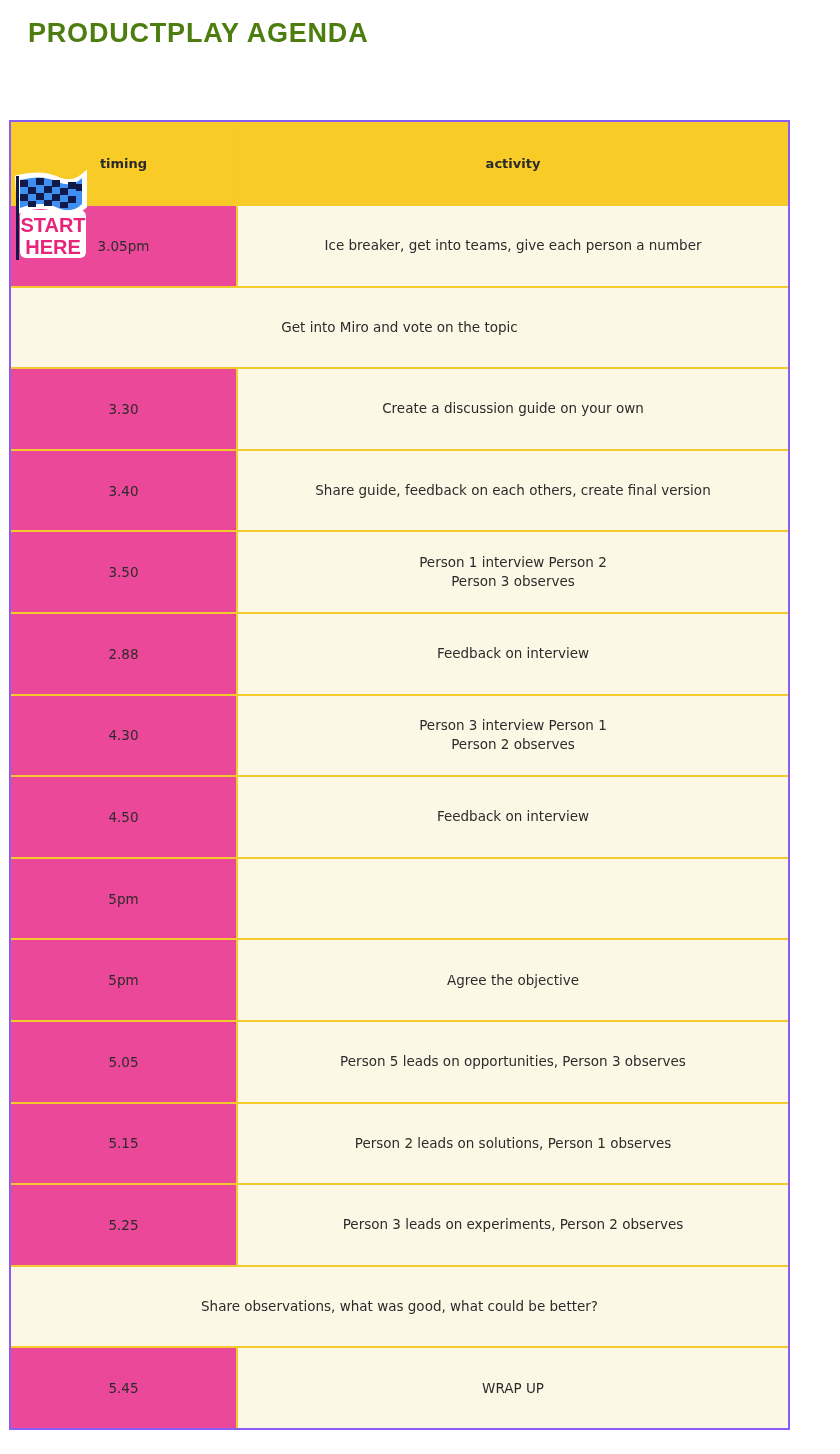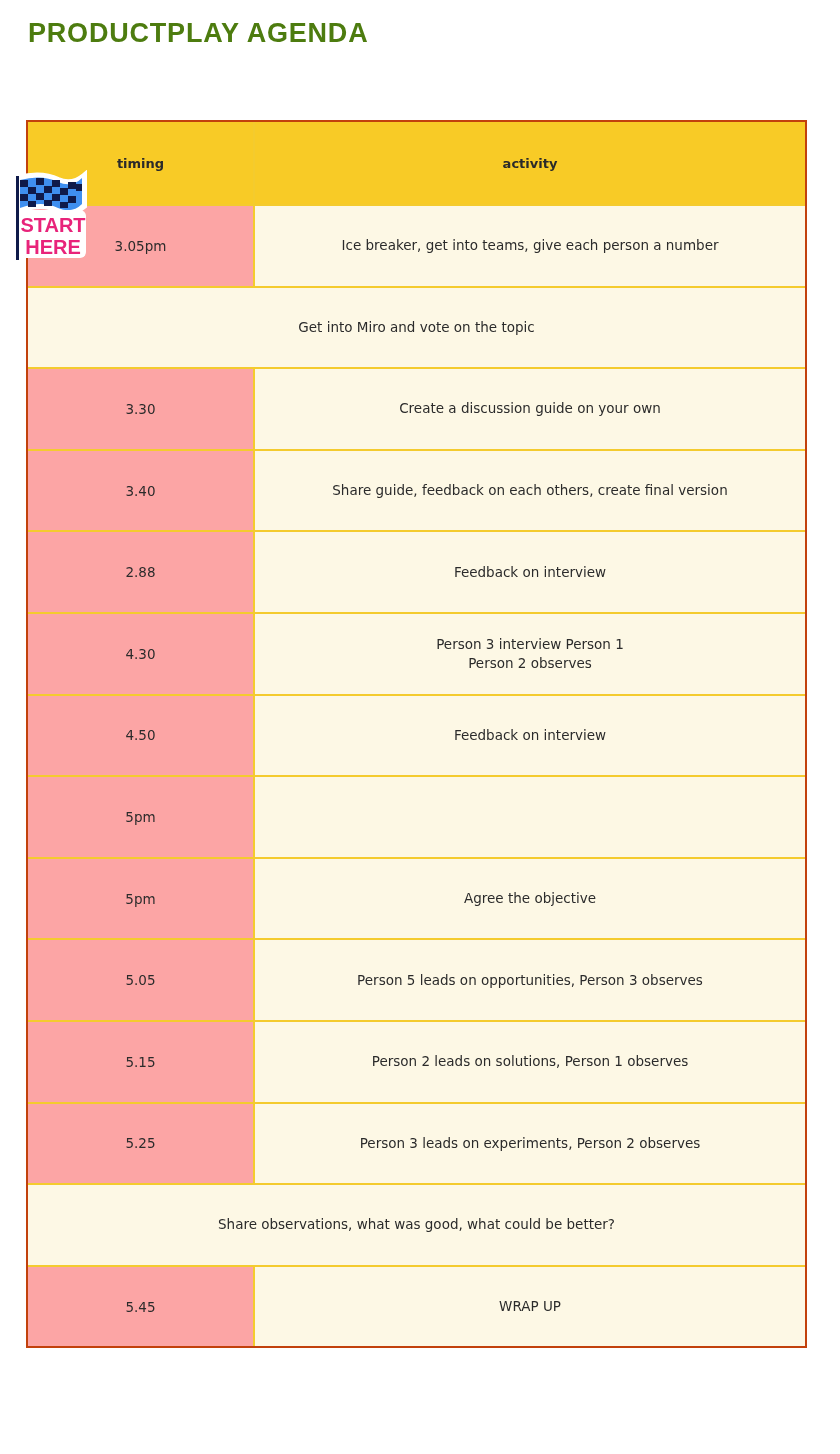--- a/index.html
+++ b/index.html
@@ -4,30 +4,30 @@
 <style>
   * { box-sizing: border-box; margin: 0; padding: 0; }
   html, body { width: 840px; height: 1454px; background: #ffffff; overflow: hidden; }
   body { position: relative; font-family: "DejaVu Sans", sans-serif; color: #2b2b2b; }
   .title {
     position: absolute; left: 28px; top: 18px;
     font-family: "Liberation Sans", sans-serif; font-weight: 700;
     font-size: 27px; letter-spacing: 0.8px; color: #4d7c0f;
   }
   .table {
-    position: absolute; left: 26px; top: 120px; width: 781px;
-    border: 2px solid #c2410c; background: #fdf8e4;
+    position: absolute; left: 9px; top: 120px; width: 781px;
+    border: 2px solid #8b5cf6; background: #fdf8e4;
   }
   .hdr { display: flex; height: 82px; background: #f8cb26; }
   .hdr .c { display: flex; align-items: center; justify-content: center;
     font-size: 13px; font-weight: 700; color: #2a2a2a; }
   .c1 { width: 227px; border-right: 2px solid #f4cb2e; }
   .c2 { flex: 1; }
   .row { display: flex; height: 81.6px; border-top: 2px solid #f4cb2e; }
-  .row .c1 { background: #fca5a5; display: flex; align-items: center; justify-content: center; font-size: 13.5px; }
+  .row .c1 { background: #ec4899; display: flex; align-items: center; justify-content: center; font-size: 13.5px; }
   .row .c2 { background: #fdf8e5; display: flex; align-items: center; justify-content: center;
     text-align: center; font-size: 13.5px; line-height: 19px; white-space: pre-line; }
   .flag { position: absolute; left: 12px; top: 170px; width: 76px; height: 92px; }
 </style>
 </head>
 <body>
 
 <div class="title">PRODUCTPLAY AGENDA</div>
 
 <div class="table">
@@ -43,20 +43,25 @@
       <div class="row">
         <div class="c2">Get into Miro and vote on the topic</div>
       </div>
       <div class="row">
         <div class="c1">3.30</div>
         <div class="c2">Create a discussion guide on your own</div>
       </div>
       <div class="row">
         <div class="c1">3.40</div>
         <div class="c2">Share guide, feedback on each others, create final version</div>
+      </div>
+      <div class="row">
+        <div class="c1">3.50</div>
+        <div class="c2">Person 1 interview Person 2
+Person 3 observes</div>
       </div>
       <div class="row">
         <div class="c1">2.88</div>
         <div class="c2">Feedback on interview</div>
       </div>
       <div class="row">
         <div class="c1">4.30</div>
         <div class="c2">Person 3 interview Person 1
 Person 2 observes</div>
       </div>

